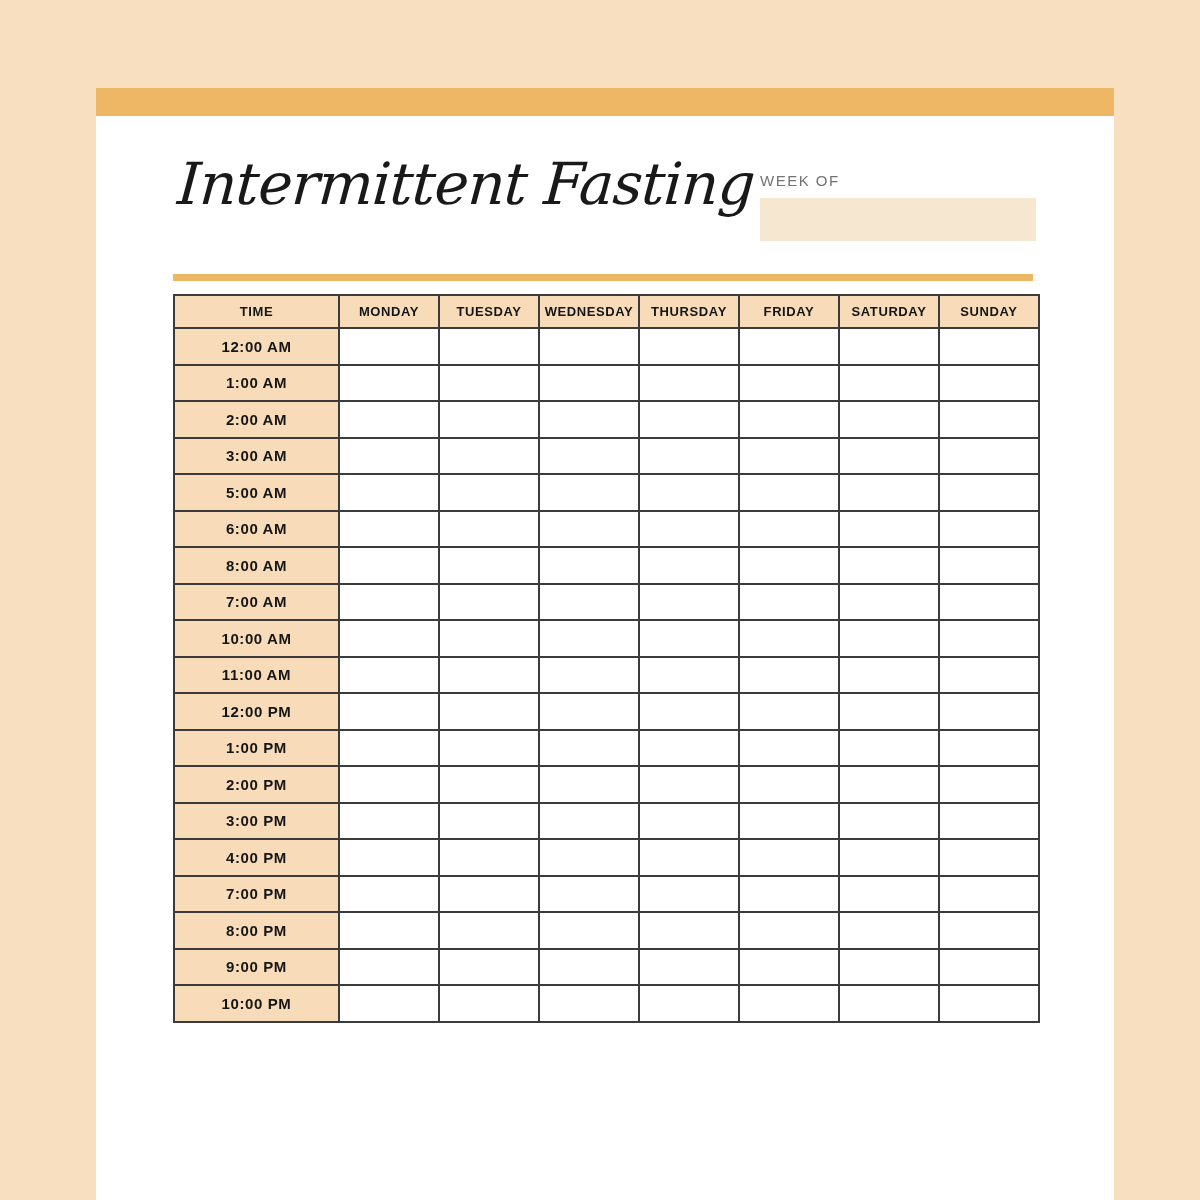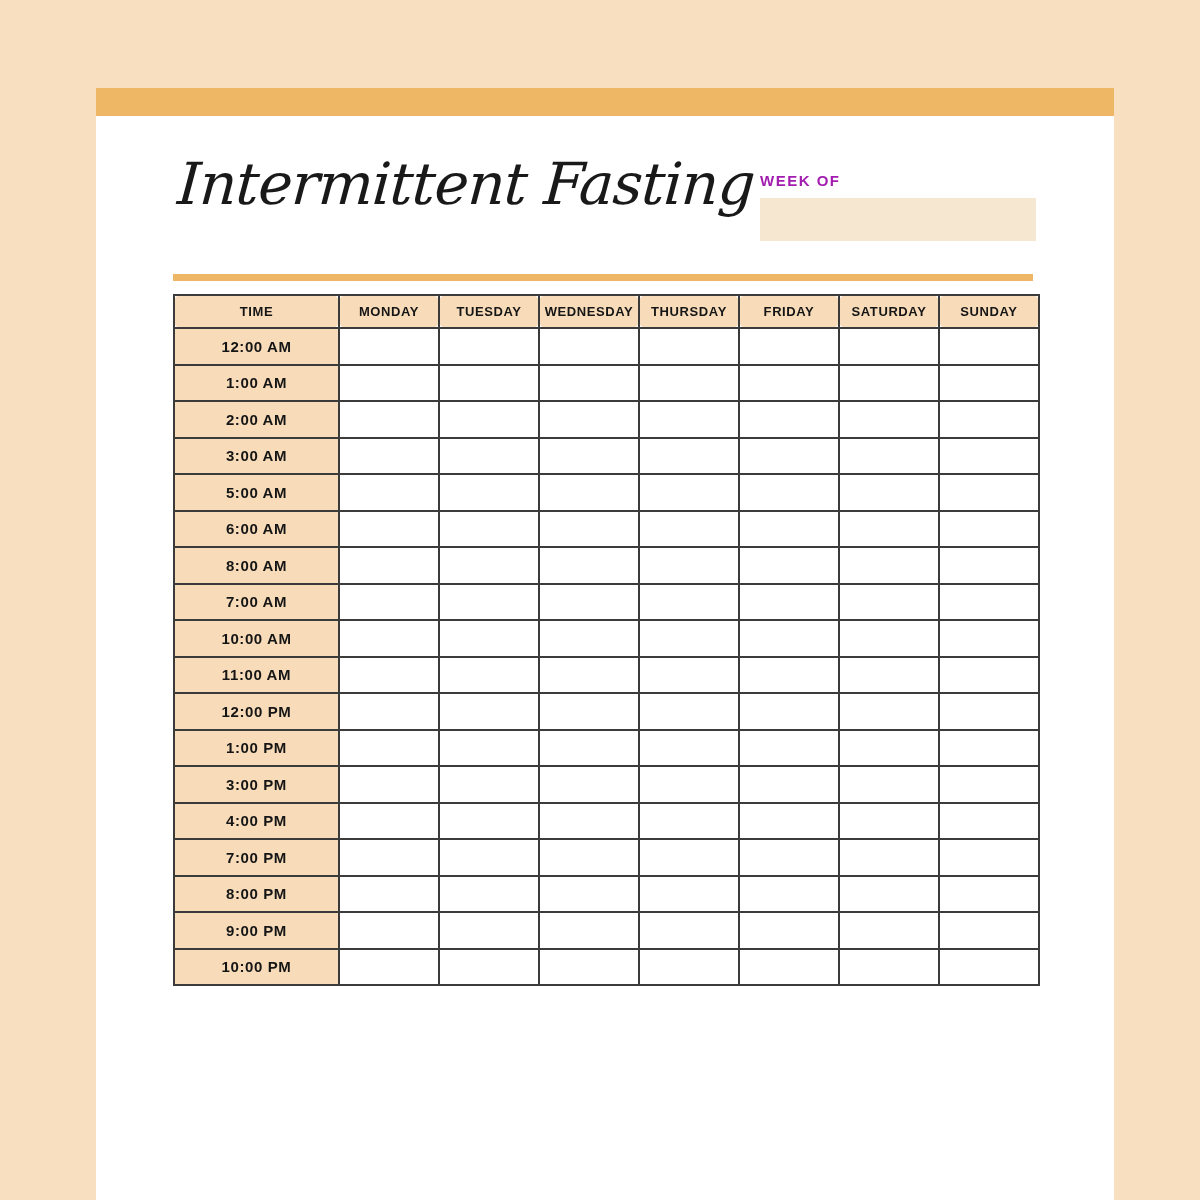--- a/index.html
+++ b/index.html
@@ -38,23 +38,23 @@
     font-size:58px;
     letter-spacing:-1px;
     color:#191919;
     white-space:nowrap;
     transform:skewX(-4deg);
   }
   .week-of-label{
     position:absolute;
     left:664px;top:84px;
     font-size:15px;
-    font-weight:bold;
+    font-weight:normal;
     letter-spacing:1.5px;
-    color:#a21caf;
+    color:#737373;
   }
   .week-of-input{
     position:absolute;
     left:664px;top:110px;
     width:276px;height:43px;
     background:var(--input);
   }
   .divider{
     position:absolute;
     left:77px;top:186px;
@@ -74,21 +74,20 @@
   table.schedule col.time-col{width:165px;}
   table.schedule col.day-col{width:100px;}
   th.col-header{
     background:var(--cell);
     height:33px;
     font-size:13px;
     font-weight:bold;
     letter-spacing:0.6px;
     text-align:center;
     color:#151515;
-    border-radius:7px;
   }
   th.time-cell{
     background:var(--cell);
     height:36.5px;
     font-size:15px;
     font-weight:bold;
     letter-spacing:0.6px;
     text-align:center;
     color:#151515;
     margin-left:36px;
@@ -249,20 +248,30 @@
           <th class="time-cell">1:00 PM</th>
           <td class="day-cell"></td>
           <td class="day-cell"></td>
           <td class="day-cell"></td>
           <td class="day-cell"></td>
           <td class="day-cell"></td>
           <td class="day-cell"></td>
           <td class="day-cell"></td>
         </tr>
         <tr>
+          <th class="time-cell">2:00 PM</th>
+          <td class="day-cell"></td>
+          <td class="day-cell"></td>
+          <td class="day-cell"></td>
+          <td class="day-cell"></td>
+          <td class="day-cell"></td>
+          <td class="day-cell"></td>
+          <td class="day-cell"></td>
+        </tr>
+        <tr>
           <th class="time-cell">3:00 PM</th>
           <td class="day-cell"></td>
           <td class="day-cell"></td>
           <td class="day-cell"></td>
           <td class="day-cell"></td>
           <td class="day-cell"></td>
           <td class="day-cell"></td>
           <td class="day-cell"></td>
         </tr>
         <tr>

